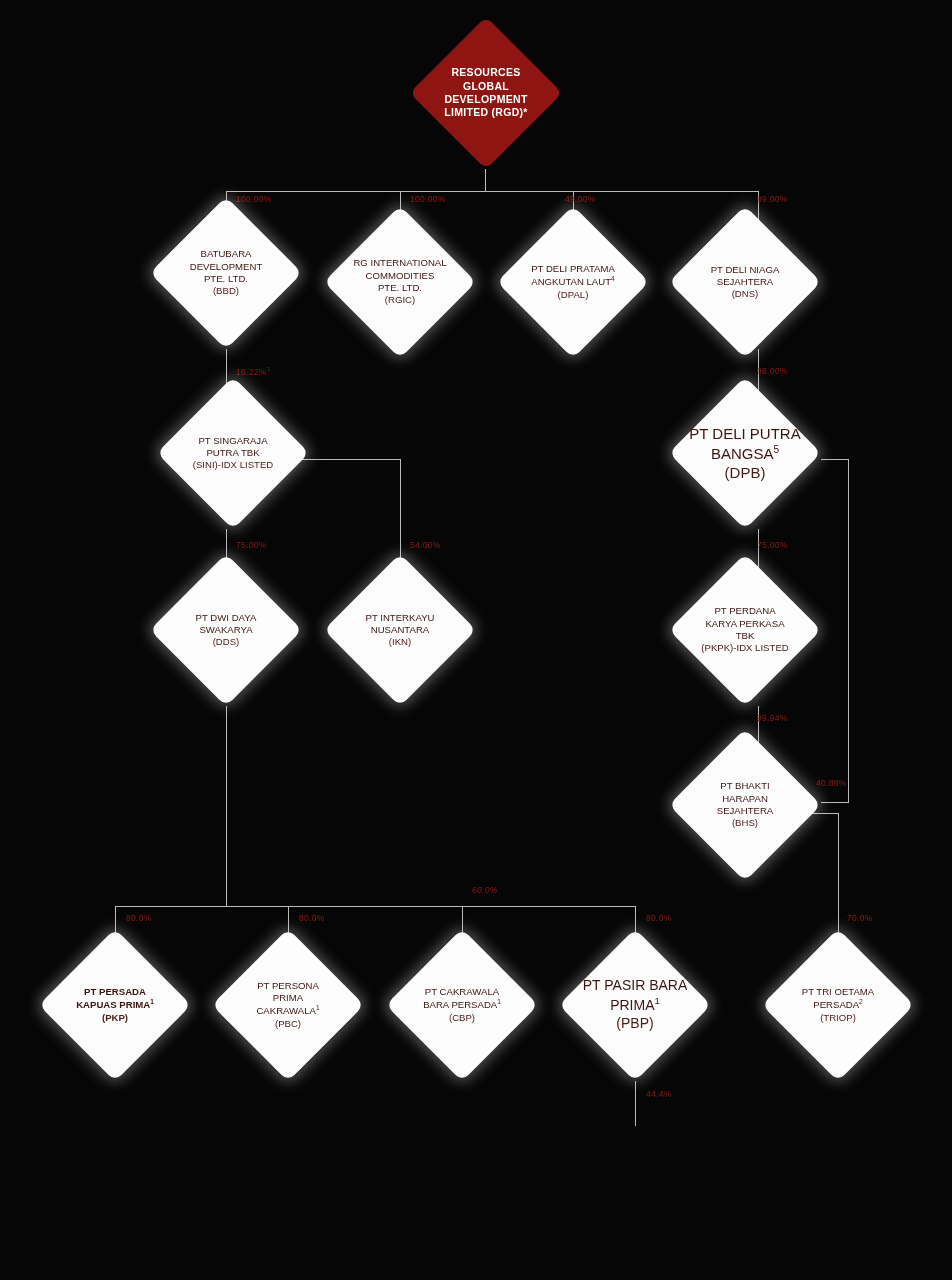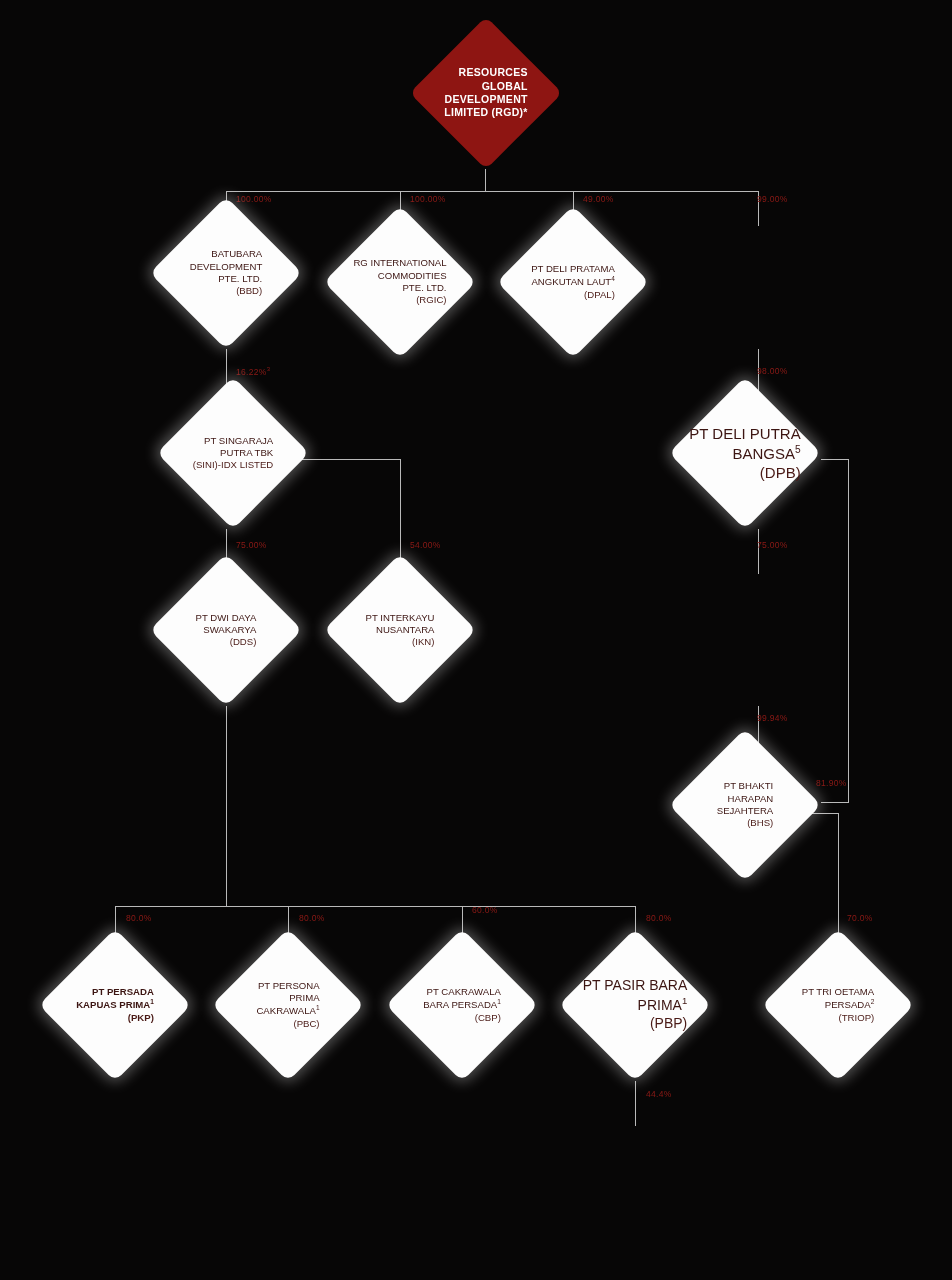--- a/index.html
+++ b/index.html
@@ -43,21 +43,21 @@
     position:absolute;
     left:50%;top:50%;
     transform:translate(-50%,-50%) rotate(45deg);
     background:#fdfdfd;
     border-radius:9px;
     box-shadow:0 0 14px 4px rgba(255,255,255,.30);
   }
   .node .txt{
     position:relative;
     z-index:3;
-    text-align:right;
+    text-align:center;
     color:#3c1512;
     line-height:1.28;
     padding:0 6px;
     white-space:pre-line;
     pointer-events:none;
   }
   .node .txt .abbr{color:#4a1a16;}
   .node .txt sup{font-size:.68em;vertical-align:super;}
 
   
@@ -108,36 +108,36 @@
   <div class="line h" style="left:115px;top:906px;width:521px;"></div>
   <div class="line v" style="left:115px;top:906px;height:42px;"></div>
   <div class="line v" style="left:288px;top:906px;height:42px;"></div>
   <div class="line v" style="left:462px;top:906px;height:42px;"></div>
   <div class="line v" style="left:635px;top:906px;height:42px;"></div>
 
   <div class="line v" style="left:635px;top:1081px;height:45px;"></div>
 
   <div class="pct" style="left:236px;top:194px;">100.00%</div>
   <div class="pct" style="left:410px;top:194px;">100.00%</div>
-  <div class="pct" style="left:583px;top:194px;">49.00%</div>
+  <div class="pct" style="left:565px;top:194px;">49.00%</div>
   <div class="pct" style="left:757px;top:194px;">99.00%</div>
 
   <div class="pct" style="left:236px;top:366px;"><span>16.22%</span><sup>3</sup></div>
   <div class="pct" style="left:757px;top:366px;">98.00%</div>
 
   <div class="pct" style="left:236px;top:540px;">75.00%</div>
   <div class="pct" style="left:410px;top:540px;">54.00%</div>
   <div class="pct" style="left:757px;top:540px;">75.00%</div>
 
   <div class="pct" style="left:757px;top:713px;">99.94%</div>
-  <div class="pct" style="left:816px;top:778px;">81.90%</div>
+  <div class="pct" style="left:816px;top:778px;">40.88%</div>
 
   <div class="pct" style="left:126px;top:913px;">80.0%</div>
   <div class="pct" style="left:299px;top:913px;">80.0%</div>
-  <div class="pct" style="left:472px;top:905px;">60.0%</div>
+  <div class="pct" style="left:472px;top:885px;font-style:italic;">60.0%</div>
   <div class="pct" style="left:646px;top:913px;">80.0%</div>
   <div class="pct" style="left:847px;top:913px;">70.0%</div>
   <div class="pct" style="left:646px;top:1089px;">44.4%</div>
 
   <div class="node root" style="left:410px;top:17px;width:152px;height:152px;">
     <div class="dia" style="width:108px;height:108px;"></div>
     <div class="txt" style="font-size:10.5px;">RESOURCES
 GLOBAL
 DEVELOPMENT
 LIMITED (RGD)*</div>
@@ -159,20 +159,26 @@
 <span class="abbr">(RGIC)</span></div>
   </div>
 
   <div class="node" style="left:497px;top:206px;width:152px;height:152px;">
     <div class="dia" style="width:108px;height:108px;"></div>
     <div class="txt" style="font-size:9.6px;"><span>PT DELI PRATAMA
 ANGKUTAN LAUT</span><sup>4</sup>
 <span class="abbr">(DPAL)</span></div>
   </div>
 
+  <div class="node" style="left:669px;top:206px;width:152px;height:152px;">
+    <div class="dia" style="width:108px;height:108px;"></div>
+    <div class="txt" style="font-size:9.6px;"><span>PT DELI NIAGA
+SEJAHTERA</span>
+<span class="abbr">(DNS)</span></div>
+  </div>
 
   <div class="node" style="left:157px;top:377px;width:152px;height:152px;">
     <div class="dia" style="width:108px;height:108px;"></div>
     <div class="txt" style="font-size:9.6px;"><span>PT SINGARAJA
 PUTRA TBK</span>
 <span class="abbr">(SINI)-IDX LISTED</span></div>
   </div>
 
   <div class="node" style="left:669px;top:377px;width:152px;height:152px;">
     <div class="dia" style="width:108px;height:108px;"></div>
@@ -188,20 +194,27 @@
 <span class="abbr">(DDS)</span></div>
   </div>
 
   <div class="node" style="left:324px;top:554px;width:152px;height:152px;">
     <div class="dia" style="width:108px;height:108px;"></div>
     <div class="txt" style="font-size:9.6px;"><span>PT INTERKAYU
 NUSANTARA</span>
 <span class="abbr">(IKN)</span></div>
   </div>
 
+  <div class="node" style="left:669px;top:554px;width:152px;height:152px;">
+    <div class="dia" style="width:108px;height:108px;"></div>
+    <div class="txt" style="font-size:9.6px;"><span>PT PERDANA
+KARYA PERKASA
+TBK</span>
+<span class="abbr">(PKPK)-IDX LISTED</span></div>
+  </div>
 
   <div class="node" style="left:669px;top:729px;width:152px;height:152px;">
     <div class="dia" style="width:108px;height:108px;"></div>
     <div class="txt" style="font-size:9.6px;"><span>PT BHAKTI
 HARAPAN
 SEJAHTERA</span>
 <span class="abbr">(BHS)</span></div>
   </div>
 
   <div class="node" style="left:39px;top:929px;width:152px;height:152px;font-weight:bold;">

